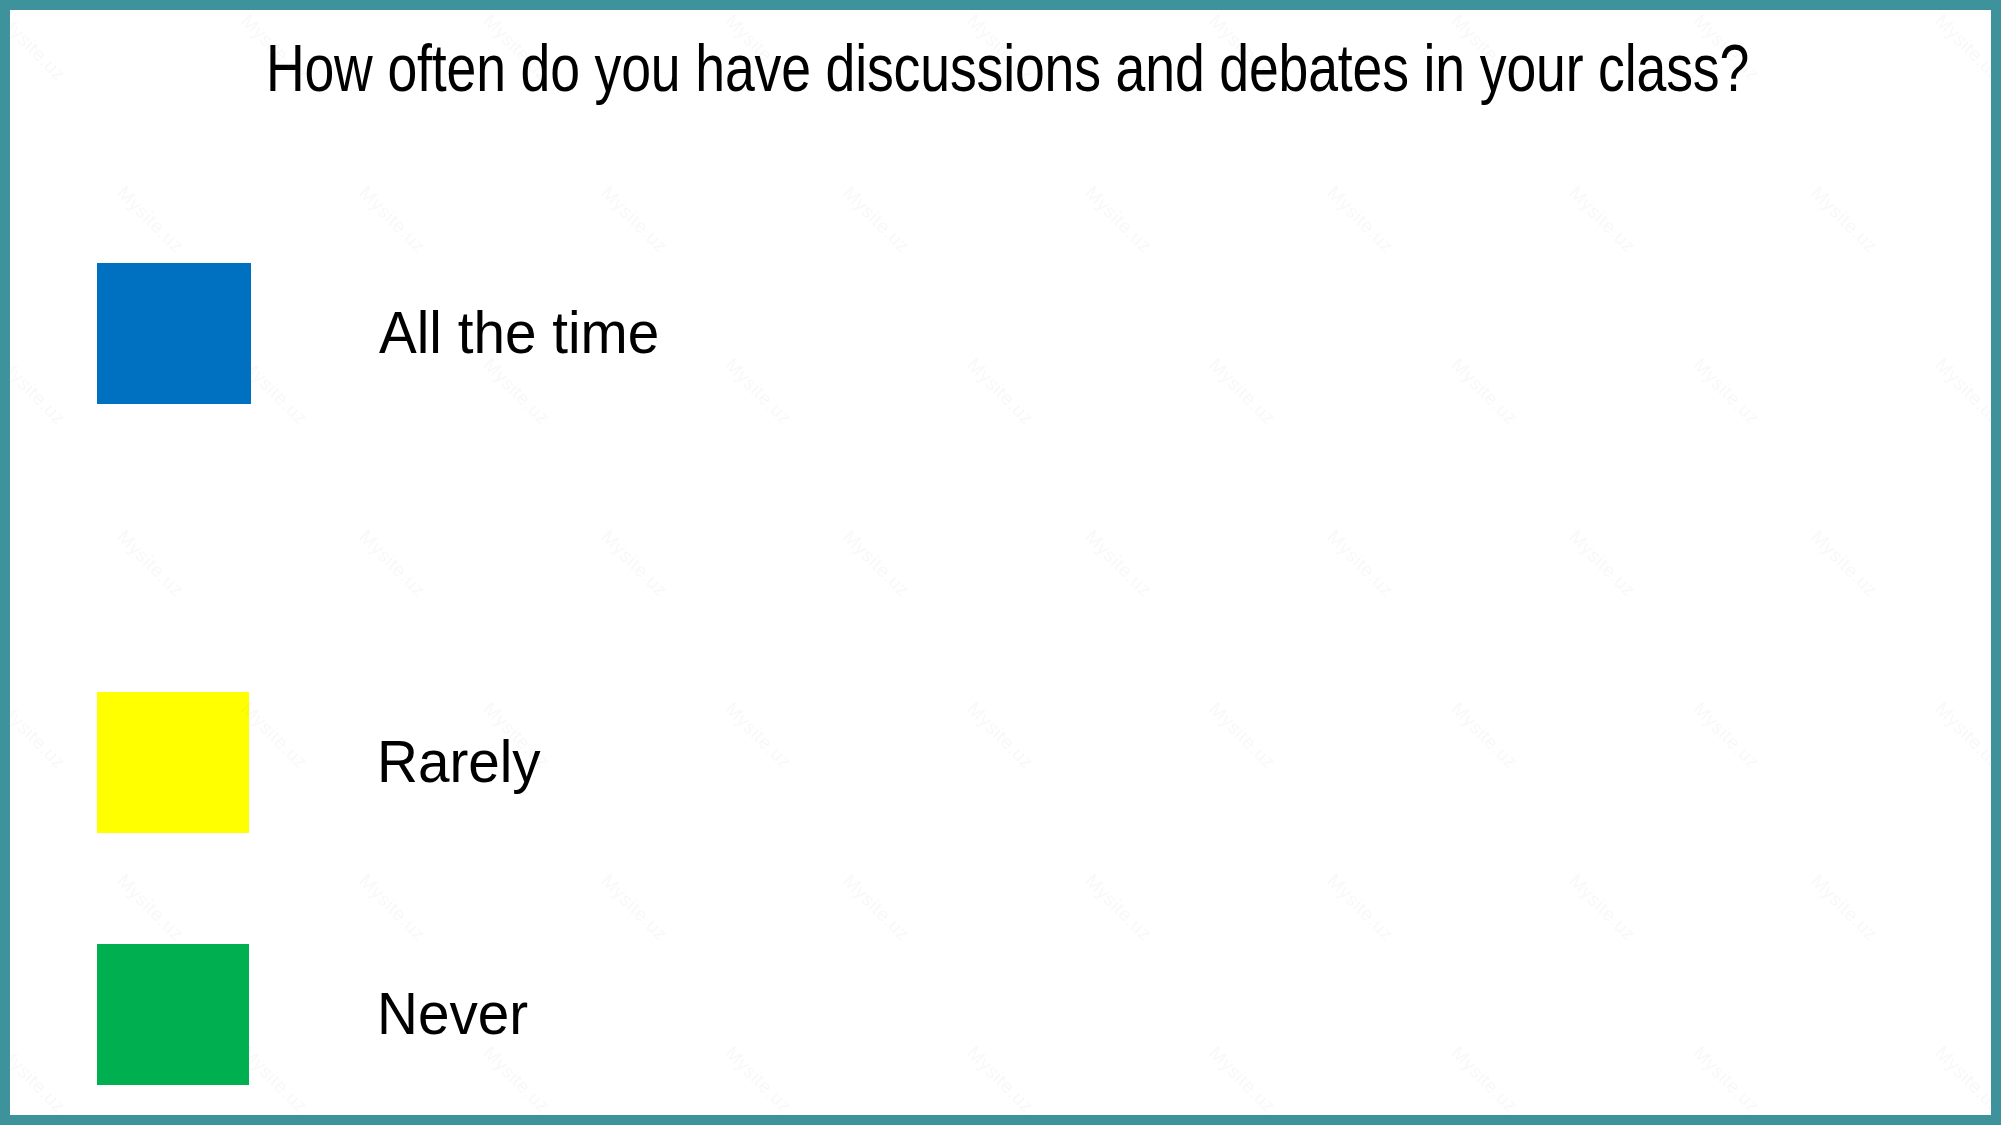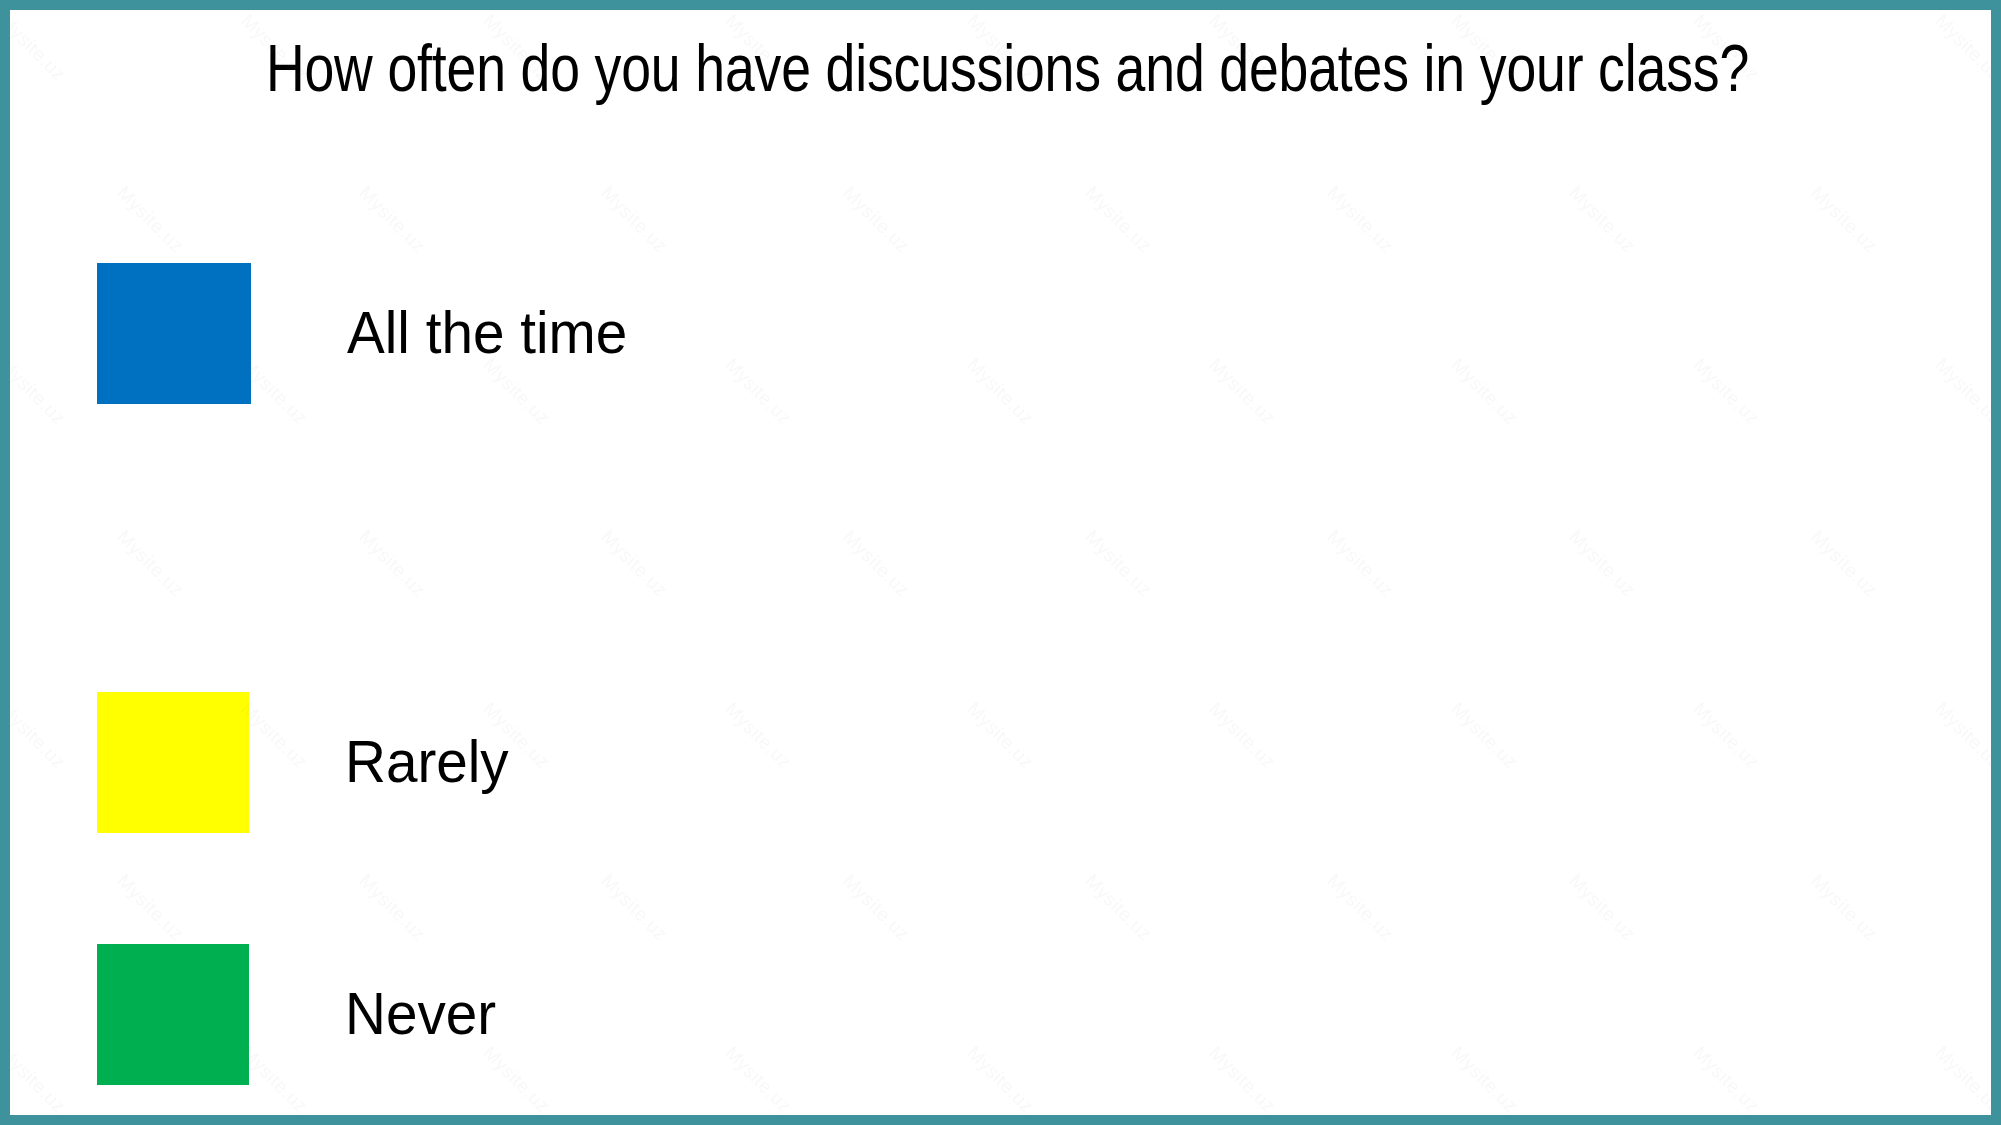--- a/index.html
+++ b/index.html
@@ -70,20 +70,21 @@
     left: 0;
     top: 0;
     width: 100%;
     height: 100%;
     z-index: 2;
   }
   .legend-row {
     position: absolute;
     display: flex;
     align-items: center;
+    gap: 32px;
   }
   .legend-swatch {
     display: block;
     flex: 0 0 auto;
   }
   .legend-label {
     color: #000000;
     font-family: "Liberation Sans", sans-serif;
     font-size: 59px;
     font-weight: 400;

